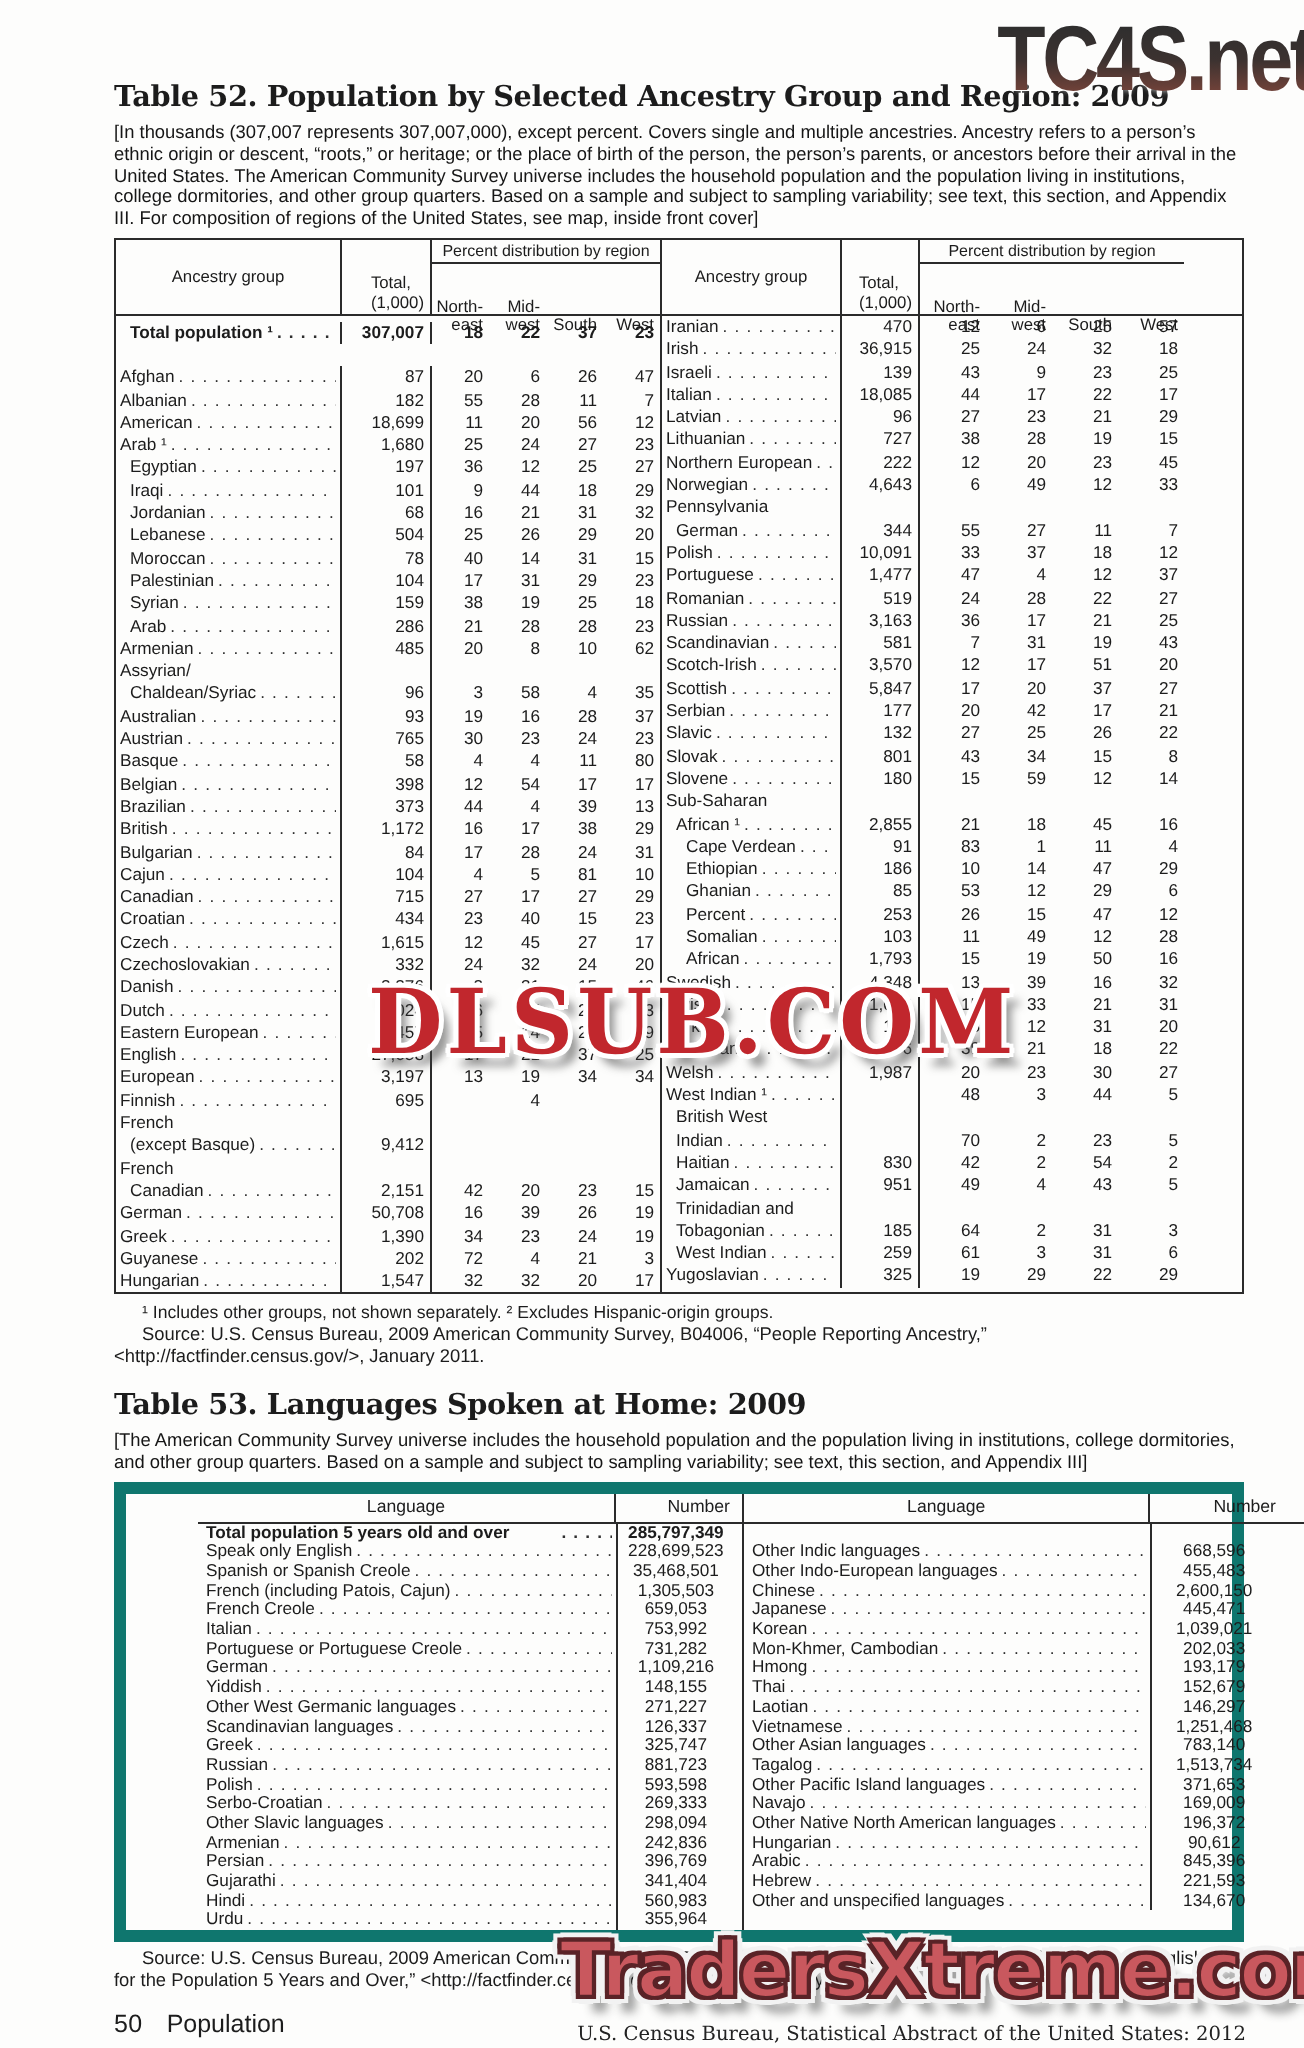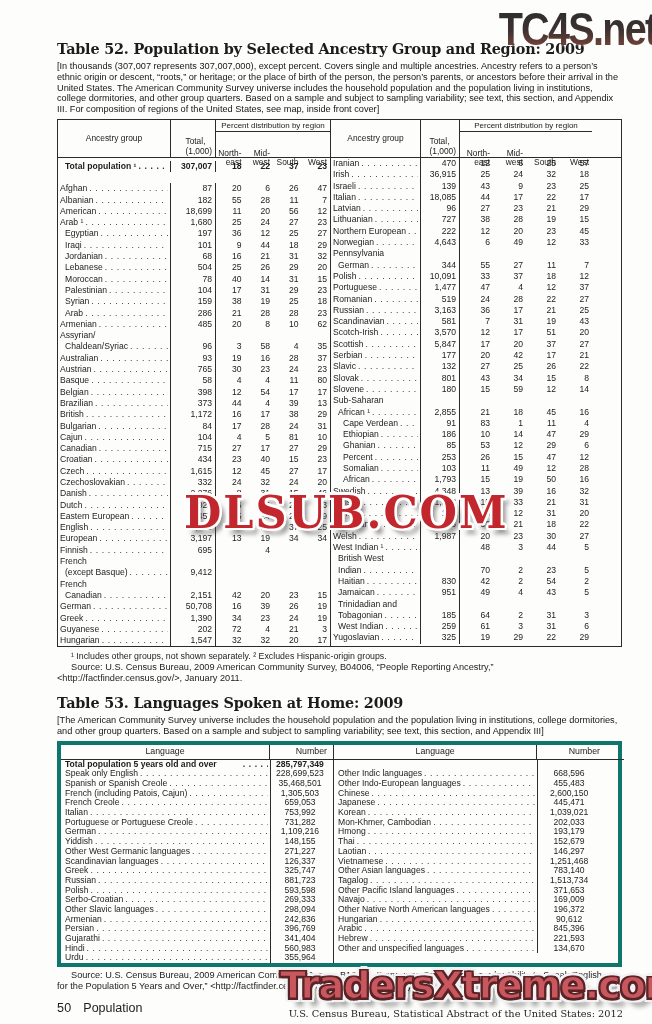--- a/index.html
+++ b/index.html
@@ -46,21 +46,21 @@
   .halfL .lbl{width:113px;} .halfL .tot{width:45px;} .halfL .rg{width:28.5px;}
   .halfR .lbl{width:90px;}  .halfR .tot{width:39px;} .halfR .rg{width:33px;}
   .i1{padding-left:7px;} .i2{padding-left:12px;}
 
   .fnote{font-size:8.8px;line-height:11px;margin-top:4px;text-indent:14px;}
   .src{font-size:9.2px;line-height:10.8px;text-indent:14px;}
   .src52{width:478px;}
   .src53{width:552px;margin-top:3px;}
 
   
-  .t53{display:flex;border:4px solid #0f766e;width:565px;box-sizing:border-box;margin-top:2px;}
+  .t53{display:flex;border:6px solid #0f766e;width:565px;box-sizing:border-box;margin-top:2px;padding-left:36px;}
   .pair{box-sizing:border-box;}
   .pairL{width:272px;}
   .pairR{width:291px;border-left:1px solid #2b2b2b;}
   .h53{display:flex;height:14px;line-height:13px;border-bottom:1px solid #2b2b2b;font-size:8.8px;}
   .h53 .hl{text-align:center;}
   .h53 .hn{text-align:right;border-left:1px solid #2b2b2b;box-sizing:border-box;}
   .pairL .hl{width:208px;} .pairL .hn{width:64px;padding-right:6px;}
   .pairR .hl{width:203px;} .pairR .hn{width:88px;padding-right:24px;}
   .r53{display:flex;height:9.7px;line-height:9.65px;font-size:8.6px;}
   .r53.b{font-weight:bold;}

